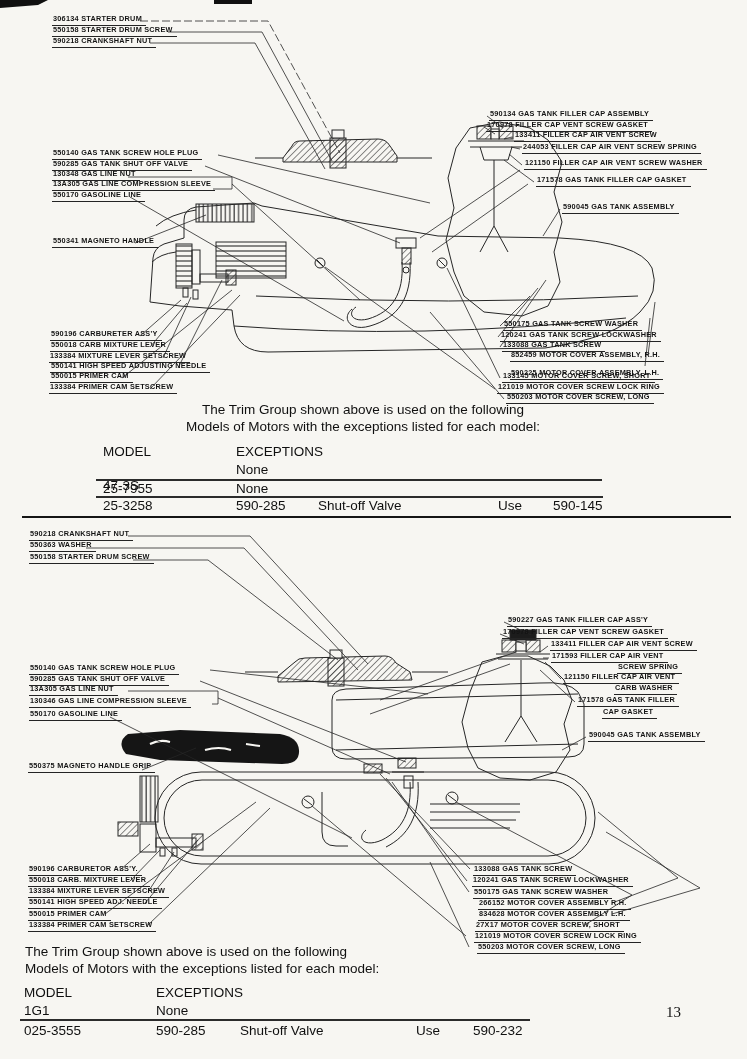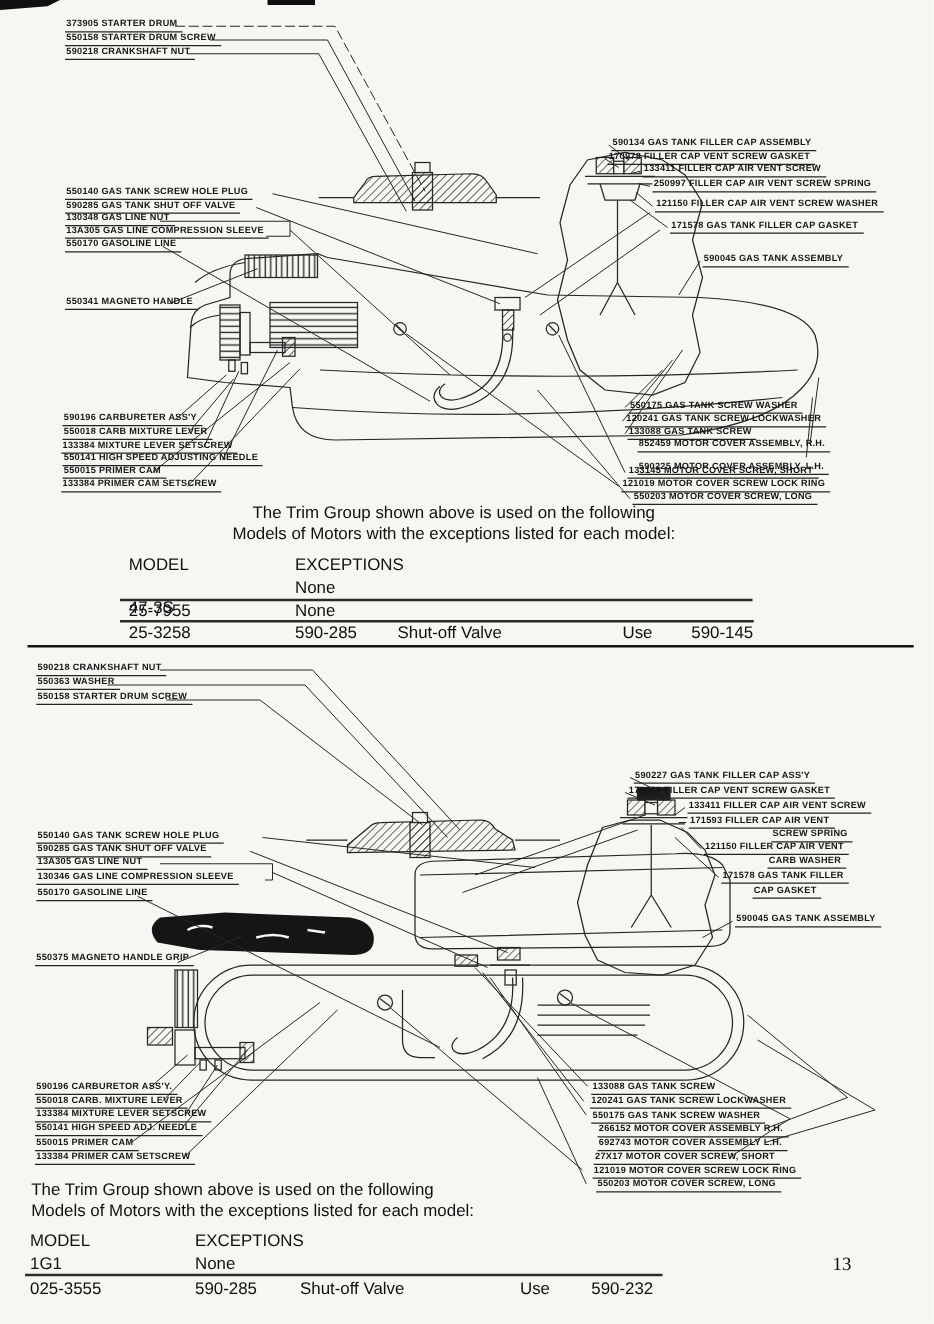--- a/index.html
+++ b/index.html
@@ -221,39 +221,39 @@
         <path d="M469,892 L392,782"></path>
         <path d="M612,903 L678,878 L598,812"></path>
         <path d="M612,914 L700,888 L606,832"></path>
         <path d="M585,925 L632,895 L456,802"></path>
         <path d="M466,936 L312,806"></path>
         <path d="M469,947 L430,862"></path>
       </g>
     </g>
   </svg>
 
-  <div class="co" style="left:52px;top:15px">373905 STARTER DRUM</div>
+  <div class="co" style="left:52px;top:15px">306134 STARTER DRUM</div>
   <div class="co" style="left:52px;top:26px">550158 STARTER DRUM SCREW</div>
   <div class="co" style="left:52px;top:37px">590218 CRANKSHAFT NUT</div>
   <div class="co" style="left:52px;top:149px">550140 GAS TANK SCREW HOLE PLUG</div>
   <div class="co" style="left:52px;top:160px">590285 GAS TANK SHUT OFF VALVE</div>
   <div class="co" style="left:52px;top:170px">130348 GAS LINE NUT</div>
   <div class="co" style="left:52px;top:180px">13A305 GAS LINE COMPRESSION SLEEVE</div>
   <div class="co" style="left:52px;top:191px">550170 GASOLINE LINE</div>
   <div class="co" style="left:52px;top:237px">550341 MAGNETO HANDLE</div>
   <div class="co" style="left:50px;top:330px">590196 CARBURETER ASS'Y</div>
   <div class="co" style="left:50px;top:341px">550018 CARB MIXTURE LEVER</div>
   <div class="co" style="left:49px;top:352px">133384 MIXTURE LEVER SETSCREW</div>
   <div class="co" style="left:50px;top:362px">550141 HIGH SPEED ADJUSTING NEEDLE</div>
   <div class="co" style="left:50px;top:372px">550015 PRIMER CAM</div>
   <div class="co" style="left:49px;top:383px">133384 PRIMER CAM SETSCREW</div>
   <div class="co" style="left:489px;top:110px">590134 GAS TANK FILLER CAP ASSEMBLY</div>
   <div class="co" style="left:486px;top:121px">170978 FILLER CAP VENT SCREW GASKET</div>
   <div class="co" style="left:514px;top:131px">133411 FILLER CAP AIR VENT SCREW</div>
-  <div class="co" style="left:522px;top:143px">250997 FILLER CAP AIR VENT SCREW SPRING</div>
+  <div class="co" style="left:522px;top:143px">244053 FILLER CAP AIR VENT SCREW SPRING</div>
   <div class="co" style="left:524px;top:159px">121150 FILLER CAP AIR VENT SCREW WASHER</div>
   <div class="co" style="left:536px;top:176px">171578 GAS TANK FILLER CAP GASKET</div>
   <div class="co" style="left:562px;top:203px">590045 GAS TANK ASSEMBLY</div>
   <div class="co" style="left:503px;top:320px">550175 GAS TANK SCREW WASHER</div>
   <div class="co" style="left:500px;top:331px">120241 GAS TANK SCREW LOCKWASHER</div>
   <div class="co" style="left:502px;top:341px">133088 GAS TANK SCREW</div>
   <div class="co" style="left:510px;top:351px">852459 MOTOR COVER ASSEMBLY, R.H.</div>
   <div class="co" style="left:510px;top:369px">590225 MOTOR COVER ASSEMBLY, L.H.</div>
   <div class="co" style="left:502px;top:372px">133145 MOTOR COVER SCREW, SHORT</div>
   <div class="co" style="left:497px;top:383px">121019 MOTOR COVER SCREW LOCK RING</div>
@@ -301,21 +301,21 @@
   <div class="co" style="left:617px;top:663px">SCREW SPRING</div>
   <div class="co" style="left:563px;top:673px">121150 FILLER CAP AIR VENT</div>
   <div class="co" style="left:614px;top:684px">CARB WASHER</div>
   <div class="co" style="left:577px;top:696px">171578 GAS TANK FILLER</div>
   <div class="co" style="left:602px;top:708px">CAP GASKET</div>
   <div class="co" style="left:588px;top:731px">590045 GAS TANK ASSEMBLY</div>
   <div class="co" style="left:473px;top:865px">133088 GAS TANK SCREW</div>
   <div class="co" style="left:472px;top:876px">120241 GAS TANK SCREW LOCKWASHER</div>
   <div class="co" style="left:473px;top:888px">550175 GAS TANK SCREW WASHER</div>
   <div class="co" style="left:478px;top:899px">266152 MOTOR COVER ASSEMBLY R.H.</div>
-  <div class="co" style="left:478px;top:910px">692743 MOTOR COVER ASSEMBLY L.H.</div>
+  <div class="co" style="left:478px;top:910px">834628 MOTOR COVER ASSEMBLY L.H.</div>
   <div class="co" style="left:475px;top:921px">27X17 MOTOR COVER SCREW, SHORT</div>
   <div class="co" style="left:474px;top:932px">121019 MOTOR COVER SCREW LOCK RING</div>
   <div class="co" style="left:477px;top:943px">550203 MOTOR COVER SCREW, LONG</div>
 
   <div class="para" style="left:25px;top:944px;width:430px">
     <div>The Trim Group shown above is used on the following</div>
     <div>Models of Motors with the exceptions listed for each model:</div>
   </div>
   <div class="tc" style="left:24px;top:985px">MODEL</div>
   <div class="tc" style="left:156px;top:985px">EXCEPTIONS</div>

